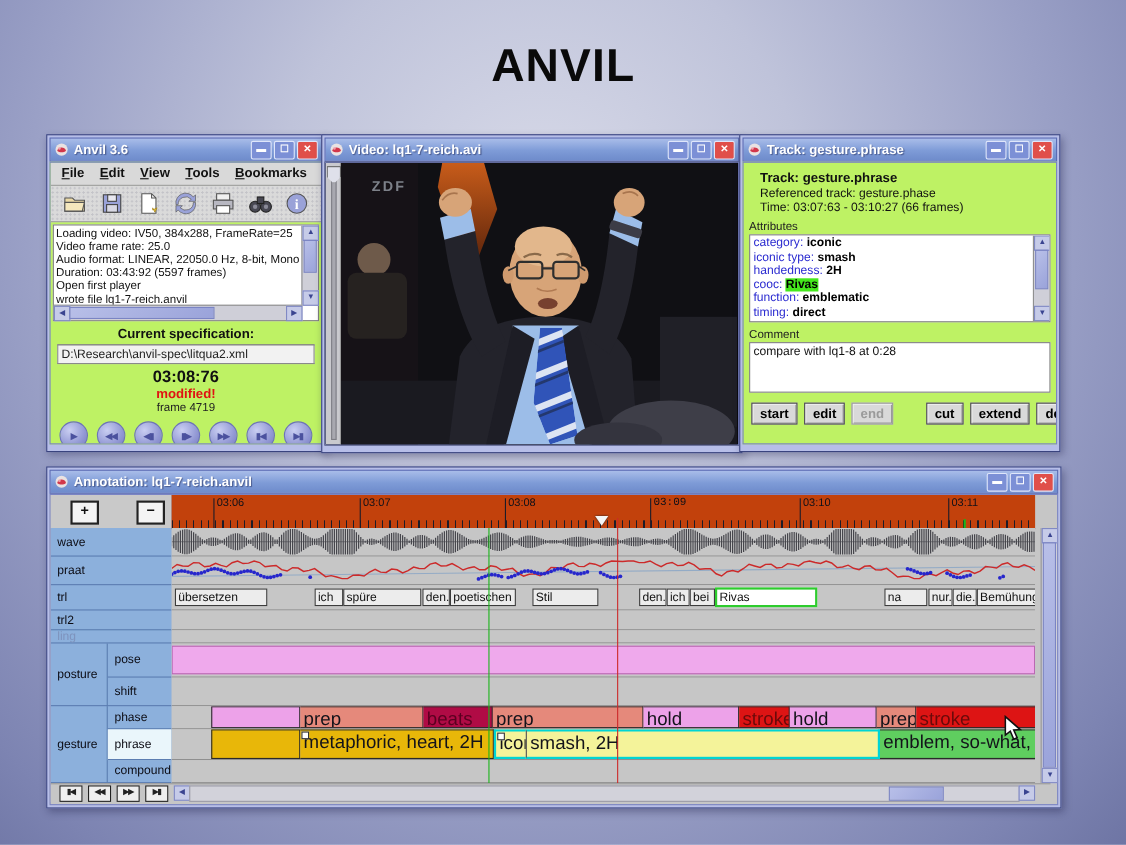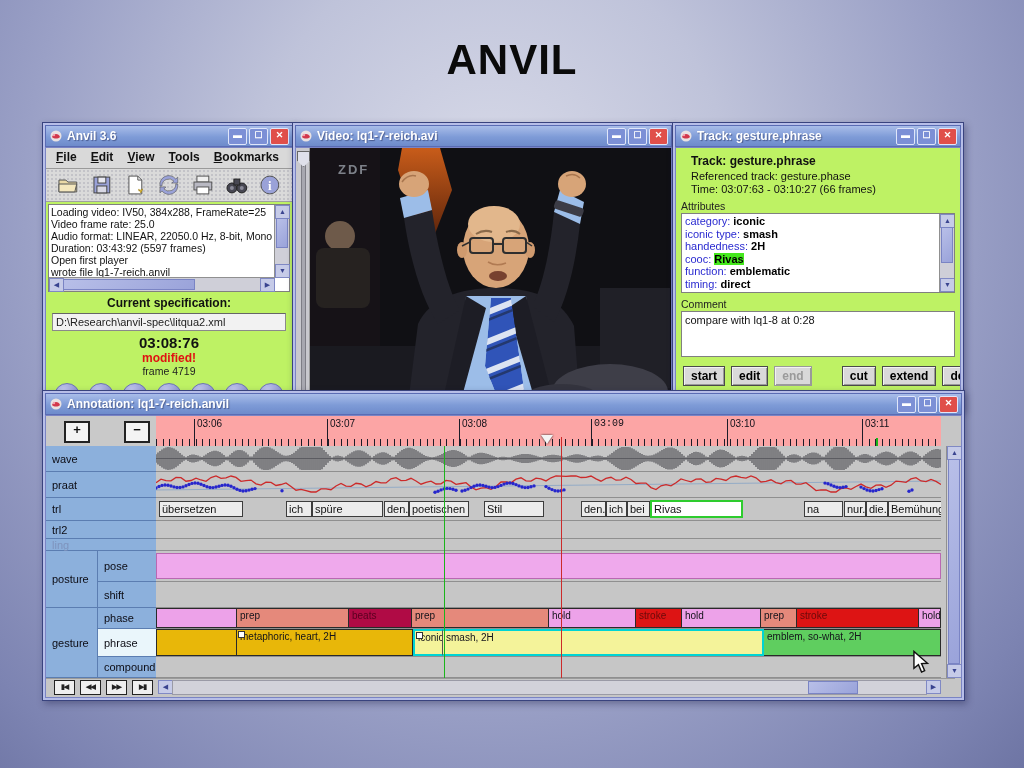--- a/index.html
+++ b/index.html
@@ -74,38 +74,38 @@
   .trk-btns{display:flex;gap:6px;margin-top:9px;padding:0 2px;}
   .metal-btn{background:#d9d9d9;border:1px solid #4a4a4a;box-shadow:inset 1px 1px 0 #f2f2f2, inset -1px -1px 0 #9a9a9a;
     font-size:12px;font-weight:bold;color:#000;padding:2px 7px;font-family:"Liberation Sans",sans-serif;}
   .metal-btn.disabled{color:#9a9a9a;border-color:#9a9a9a;}
 
   
   .ann-body{position:relative;background:#c6c6c6;height:281px;}
   .ann-corner{position:absolute;left:0;top:0;width:110px;height:30px;background:#c9c9c9;border-bottom:1px solid #8a8a8a;border-right:1px solid #7791bb;}
   .zoom-btn{position:absolute;top:5px;width:22px;height:18px;background:#f4f4f4;border:2px solid #222;
     font-size:13px;font-weight:bold;text-align:center;line-height:14px;color:#111;}
-  .ruler{position:absolute;left:110px;top:0;width:785px;height:30px;background:#fca5a5;overflow:hidden;border-bottom:1px solid #55719c;}
+  .ruler{position:absolute;left:110px;top:0;width:785px;height:30px;background:#c2410c;overflow:hidden;border-bottom:1px solid #55719c;}
   .ruler-ticks{position:absolute;left:0;right:0;bottom:0;height:7px;
     background:repeating-linear-gradient(to right,#1c1c28 0,#1c1c28 1px,transparent 1px,transparent 6.6px);}
   .ruler-major{position:absolute;top:3px;bottom:0;width:1px;background:#1c1c28;}
   .ruler-label{position:absolute;top:2px;font-size:10px;color:#101018;}
   .rows-wrap{position:absolute;left:110px;top:30px;width:785px;height:232px;overflow:hidden;}
   .labels-col{position:absolute;left:0;top:30px;width:110px;height:232px;background:#8cb0dc;overflow:hidden;}
   .lab-cell{position:absolute;border-bottom:1px solid #5b7db1;box-sizing:border-box;font-size:11px;color:#0c0c14;
     display:flex;align-items:center;padding-left:6px;}
   .lab-cell.dim{color:#7e93bd;}
   .lab-cell.grp{border-right:1px solid #5b7db1;}
   .lab-cell.sel{background:#eaf6fb;}
   .c-row{position:absolute;left:0;width:785px;background:#c6c6c6;border-bottom:1px solid #8f8f8f;box-sizing:border-box;overflow:hidden;}
   .word{position:absolute;top:3px;height:16px;background:#ececec;border:1px solid #3c3c3c;font-size:11px;
     line-height:15px;padding-left:2px;white-space:nowrap;overflow:hidden;box-sizing:border-box;color:#111;}
   .word.sel{background:#fff;border:2px solid #2ecc2e;top:2px;height:18px;}
   .seg{position:absolute;top:0;bottom:0;border:1px solid #2a2a2a;border-left:none;box-sizing:border-box;
-    font-size:10px;color:#13131a;padding:1px 0 0 3px;white-space:nowrap;overflow:hidden;}
+    font-size:17px;color:#13131a;padding:1px 0 0 3px;white-space:nowrap;overflow:hidden;margin-left:36px;}
   .seg.first{border-left:1px solid #2a2a2a;}
   .seg .mk{position:absolute;left:1px;top:1px;width:5px;height:5px;background:#fff;border:1px solid #333;}
   .seg.selL{border:2px solid #00d4d4;border-right:none;}
   .seg.selR{border:2px solid #00d4d4;border-left:1px solid #555;}
   .rowbar{position:absolute;left:0;right:0;top:2px;bottom:2px;border:1px solid #b968b2;}
   .vline{position:absolute;top:0;bottom:0;width:1px;}
   .nav-row{position:absolute;left:0;top:262px;width:909px;height:16px;background:#c6c6c6;border-top:1px solid #9a9a9a;}
   .nav-btn{position:absolute;top:1px;width:19px;height:13px;background:#efefef;border:1px solid #222;
     font-size:7px;line-height:12px;text-align:center;color:#222;font-weight:bold;letter-spacing:-1px;}
   .ann-vscroll{position:absolute;right:0;top:30px;width:14px;height:232px;background:#cfcfd8;border-left:1px solid #909090;}
@@ -340,21 +340,21 @@
           <button class="metal-btn">start</button>
           <button class="metal-btn">edit</button>
           <button class="metal-btn disabled">end</button>
           <button class="metal-btn" style="margin-left: 24px;">cut</button>
           <button class="metal-btn">extend</button>
           <button class="metal-btn">del</button>
         </div>
     </div>
   </div>
 
-  <div class="window" style="left:42px;top:390px;width:917px;height:305px;">
+  <div class="window" style="left:42px;top:424px;width:917px;height:305px;">
     <div class="titlebar">
       <svg class="tool" style="width:14px;height:14px" viewBox="0 0 14 14">
           <circle cx="7" cy="7" r="5.5" fill="#e9e2e2"></circle>
           <path d="M3 8 C4 4,10 4,11 8 C9 10,5 10,3 8 Z" fill="#d2374b"></path>
           <circle cx="5" cy="6" r="1.2" fill="#f2a0ac"></circle>
         </svg>
       <span class="title-text">Annotation: lq1-7-reich.anvil</span>
       <span class="winbtns">
         <span class="winbtn">▬</span>
         <span class="winbtn">☐</span>

